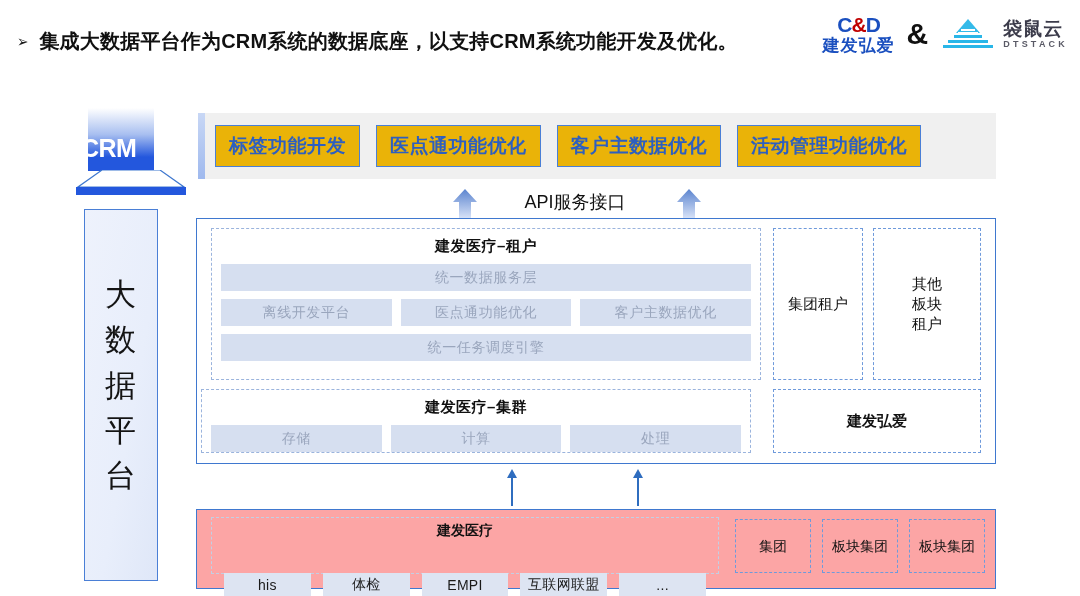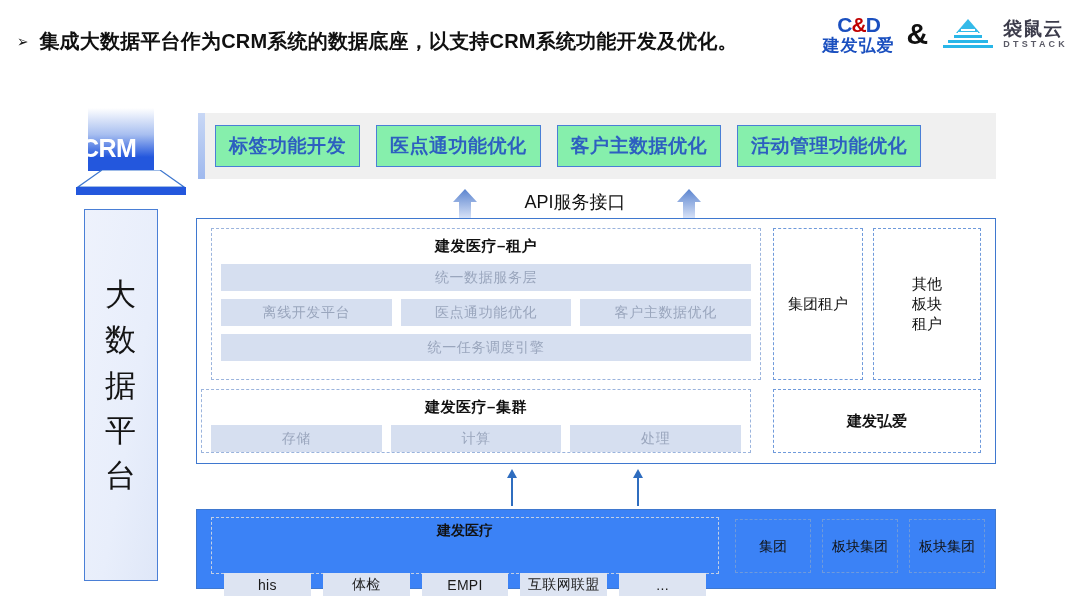--- a/index.html
+++ b/index.html
@@ -157,21 +157,21 @@
     padding-left: 17px;
     box-sizing: border-box;
   }
   .modules-accent {
     position: absolute;
     left: 198px; top: 113px;
     width: 7px; height: 66px;
     background: linear-gradient(180deg,#c8d7f5 0%, #9fb9ee 100%);
   }
   .module-chip {
-    background: #86efac;
+    background: #eab308;
     border: 1.4px solid #4a7fd6;
     color: #2d5fc0;
     font-size: 19px;
     font-weight: 700;
     letter-spacing: 0.5px;
     height: 42px;
     display: flex;
     align-items: center;
     justify-content: center;
     padding: 0 13px;
@@ -285,21 +285,21 @@
   }
   .thin-arrow.t1 { left: 506px; top: 468px; }
   .thin-arrow.t2 { left: 632px; top: 468px; }
 
   
   .sources {
     position: absolute;
     left: 196px; top: 509px;
     width: 800px; height: 80px;
     border: 1.5px solid #3f78cf;
-    background: #3b82f6;
+    background: #fca5a5;
     box-sizing: border-box;
   }
   .src-main {
     position: absolute;
     left: 14px; top: 7px;
     width: 508px; height: 57px;
     border: 1.3px dashed #c2cfe4;
     box-sizing: border-box;
   }
   .src-title {

